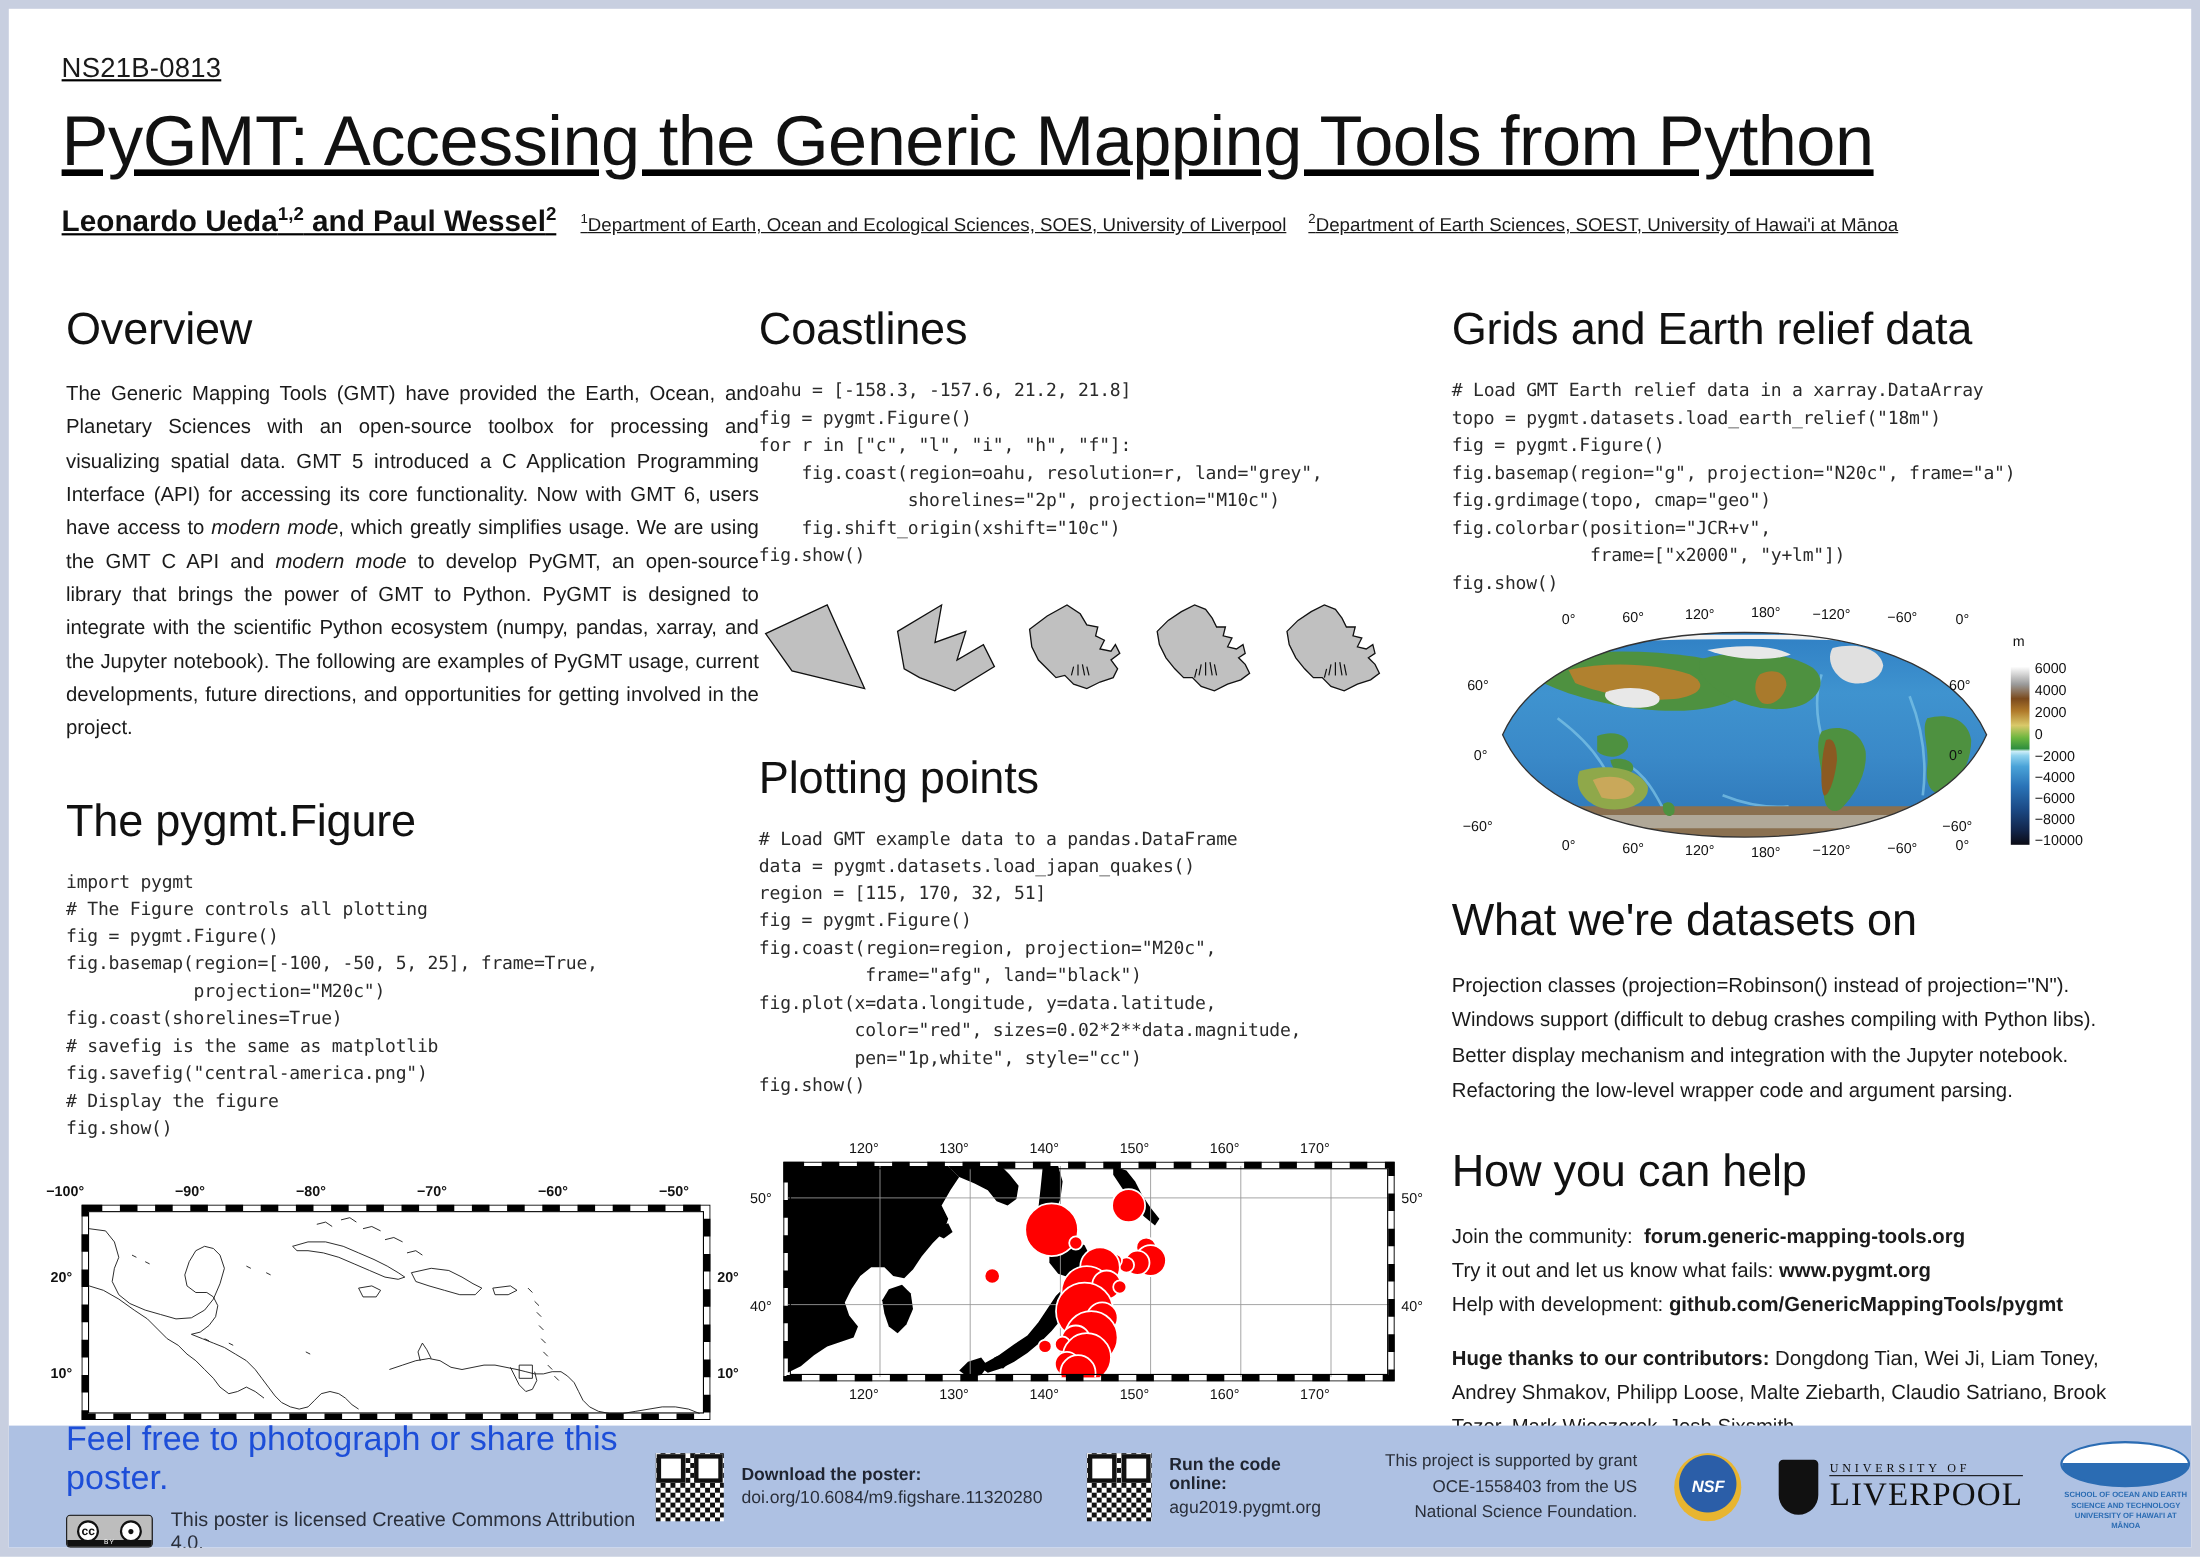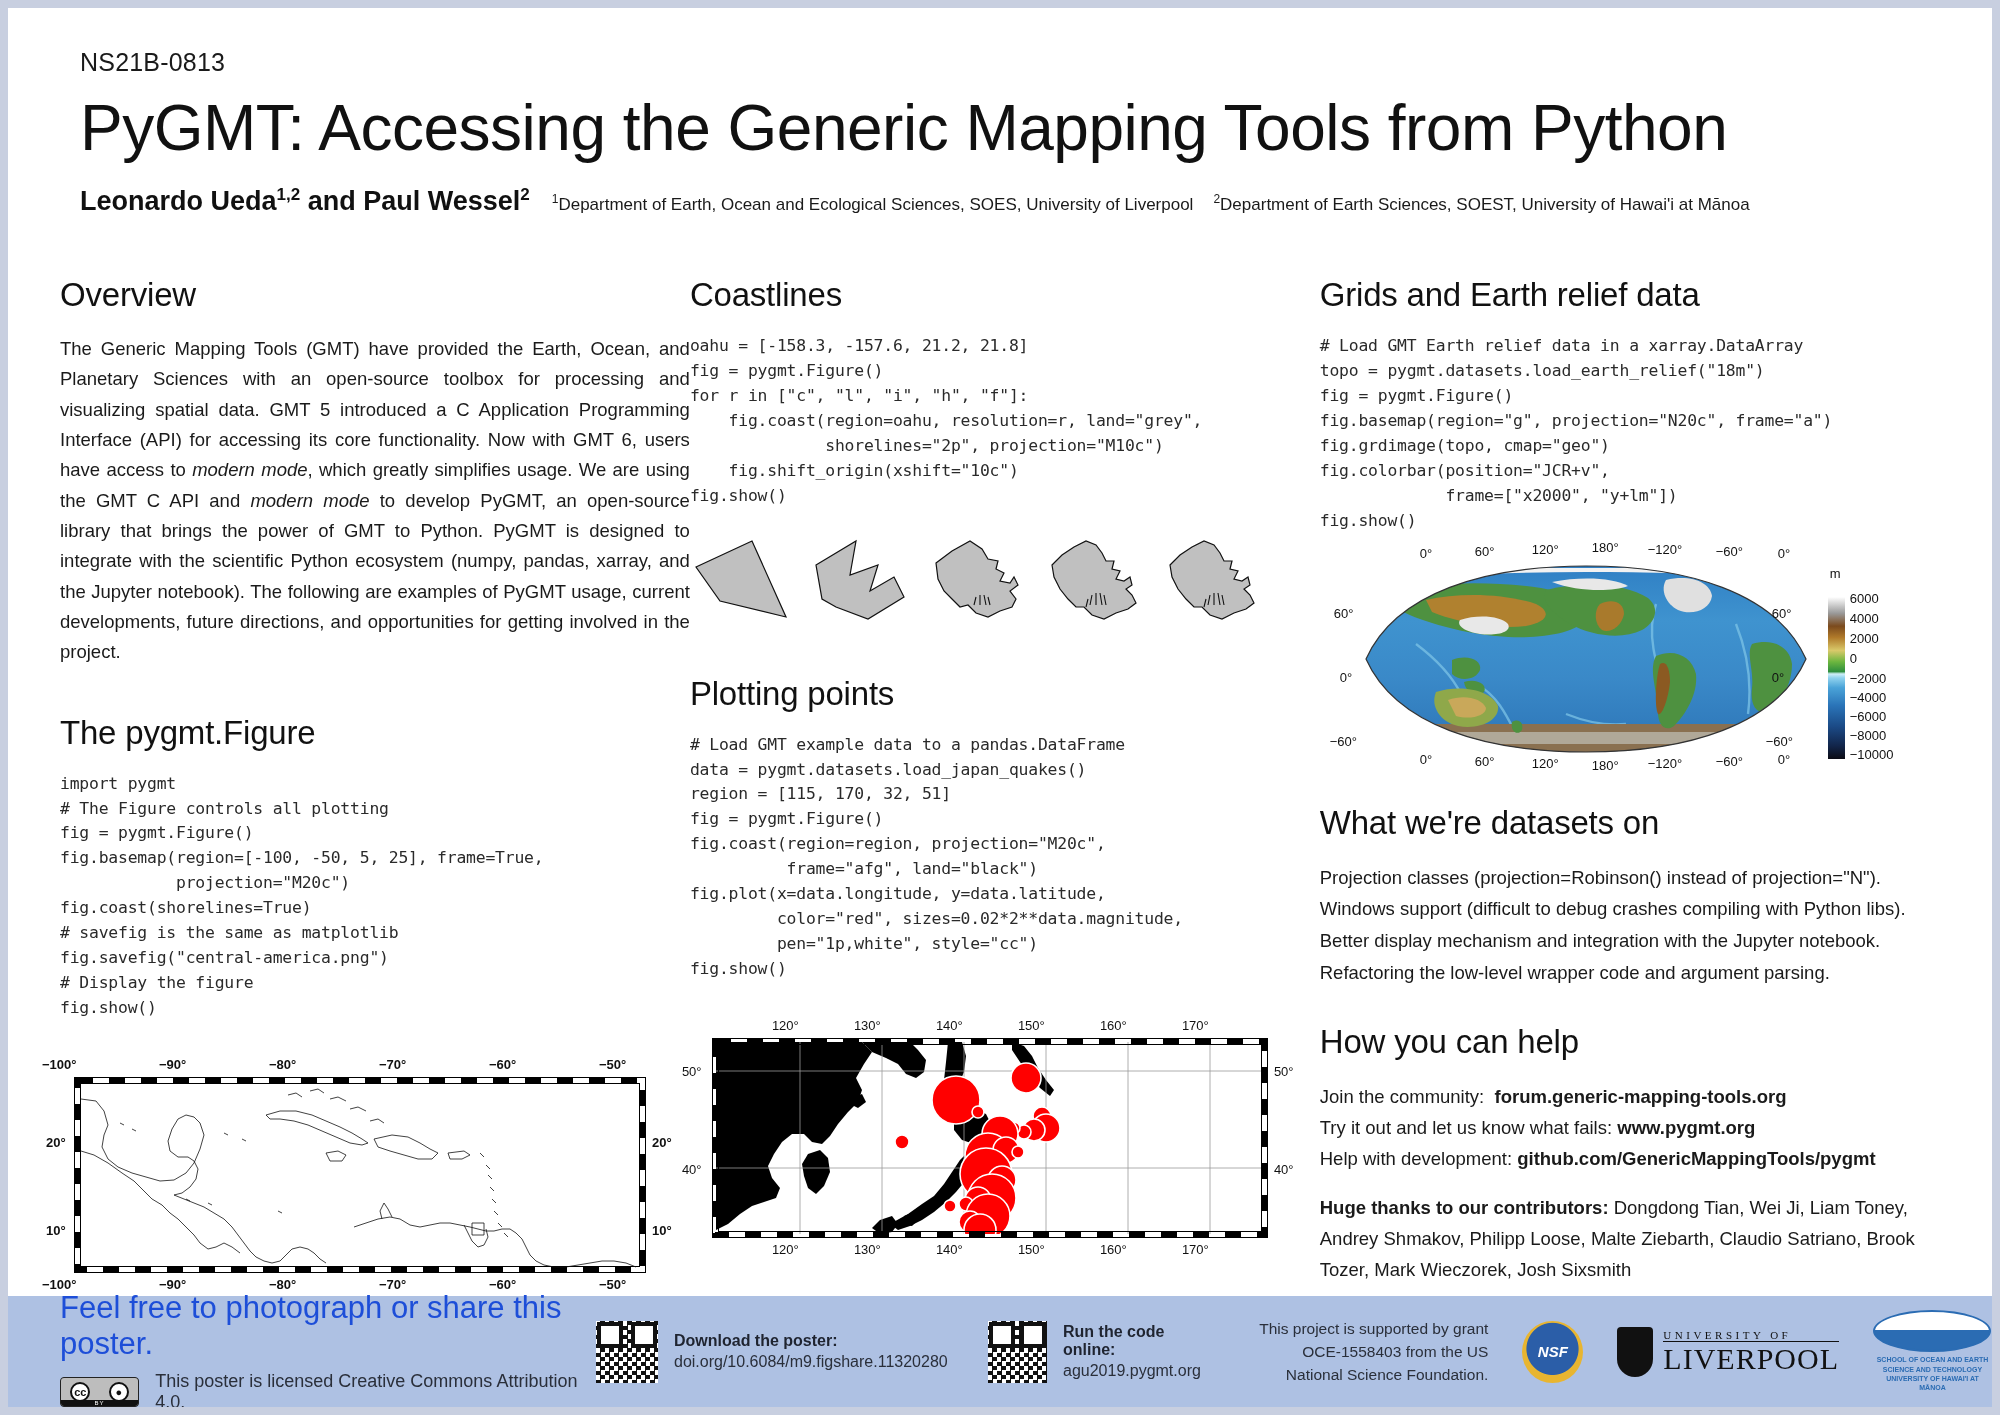--- a/index.html
+++ b/index.html
@@ -10,21 +10,21 @@
     overflow: hidden;
   }
   #poster {
     position: absolute; left: 8px; top: 8px;
     width: 1984px; height: 1399px;
     background: #ffffff;
     overflow: hidden;
   }
 
   
-  #header { padding: 40px 52px 0 72px; }
+  #header { padding: 40px 52px 0 48px; text-decoration: underline; }
   .conf-id { font-size: 25px; color: #1a1a1a; letter-spacing: .2px; }
   .poster-title {
     font-size: 64px; font-weight: 400; color: #111;
     margin-top: 18px; letter-spacing: -0.5px; line-height: 1.06;
   }
   .authorline { margin-top: 22px; display: flex; align-items: baseline; flex-wrap: wrap; }
   .authors { font-size: 27px; font-weight: bold; color: #111; }
   .authors sup { font-size: 17px; font-weight: bold; }
   .affils { font-size: 17px; color: #1a1a1a; margin-left: 22px; }
   .affils sup { font-size: 12px; }
@@ -36,21 +36,21 @@
     width: 1984px; height: 1010px;
     padding: 0 52px;
     display: flex; gap: 0;
   }
   .col { position: relative; }
   .col-1 { width: 655px; }
   .col-2 { width: 655px; }
   .col-3 { width: 645px; }
 
   h2.sec {
-    font-size: 33px; font-weight: 400; color: #111;
+    font-size: 41px; font-weight: 400; color: #111;
     margin-bottom: 20px; letter-spacing: -0.2px;
   }
   p.body {
     font-size: 18.5px; line-height: 1.64; color: #1a1a1a;
     text-align: justify;
   }
   p.body i { font-style: italic; }
 
   pre.code {
     font-family: "DejaVu Sans Mono", "Liberation Mono", monospace;

